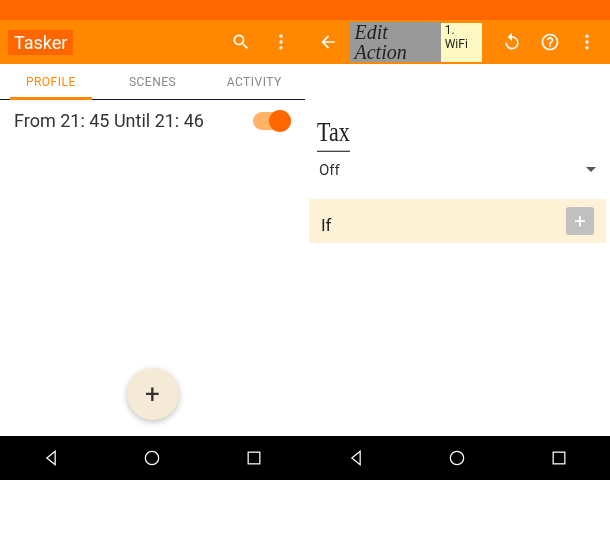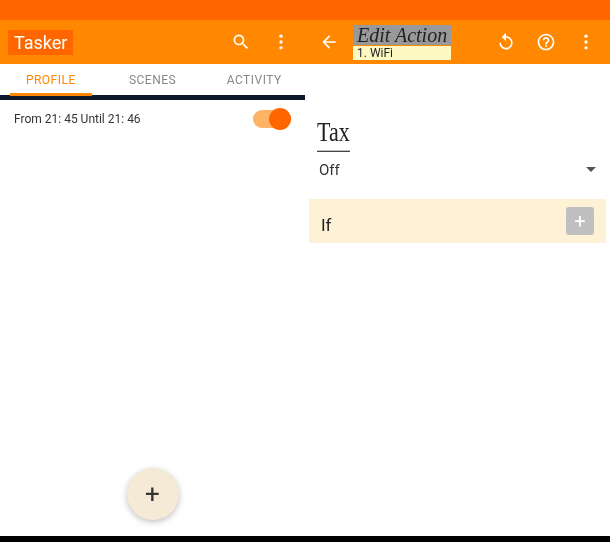--- a/index.html
+++ b/index.html
@@ -8,39 +8,39 @@
     .status-bar { height: 20px; background: #ff6600; display: flex; font-size: 11px; color: #333; }
     .status-left, .status-right { width: 50%; display: flex; align-items: center; padding: 0 4px; }
     .status-carrier { color: #222; font-weight: 500; }
     .status-icons { display: flex; gap: 3px; align-items: center; margin-left: 4px; }
     .status-end { margin-left: auto; display: flex; gap: 4px; align-items: center; }
     .status-right .status-end { background: #999; padding: 0 2px; color: #222; }
     .mini-icon { width: 10px; height: 10px; display: inline-flex; align-items: center; justify-content: center; }
     .badge { background: #6633cc; color: #fff; font-size: 8px; padding: 0 2px; }
     .badge2 { background: #cc6600; color: #fff; font-size: 8px; padding: 0 2px; }
     
-    .panes { display: flex; height: 516px; }
+    .panes { display: flex; height: 416px; }
     .pane { width: 50%; position: relative; display: flex; flex-direction: column; }
     
     .appbar { background: #ff8800; height: 44px; display: flex; align-items: center; padding: 0 8px; gap: 8px; color: #fff; }
     .appbar-title { background: #ff6600; padding: 2px 6px; font-size: 18px; font-weight: 400; }
     .appbar-spacer { flex: 1; }
     .appbar-icon { width: 32px; height: 32px; display: flex; align-items: center; justify-content: center; cursor: pointer; }
     .appbar-icon svg { width: 20px; height: 20px; fill: #fff; }
     
-    .appbar-right-titles { display: flex; flex-direction: column; }
+    .appbar-right-titles { display: flex; flex-direction: row; }
     .appbar-right-title { background: #999; color: #222; font-size: 20px; font-weight: 400; padding: 0 4px; line-height: 1; font-family: Georgia, serif; font-style: italic; }
     .appbar-right-sub { background: #fef9c3; color: #222; font-size: 12px; padding: 0 4px; margin-top: 1px; }
     
-    .tabs { display: flex; height: 36px; border-bottom: 5px solid #0f172a; }
+    .tabs { display: flex; height: 36px; border-bottom: 1px solid #0f172a; }
     .tab { flex: 1; display: flex; align-items: center; justify-content: center; font-size: 12px; color: #888; cursor: pointer; position: relative; letter-spacing: 0.5px; }
     .tab.active { color: #ff8800; }
     .tab.active::after { content: ''; position: absolute; bottom: -1px; left: 10%; right: 10%; height: 3px; background: #ff8800; }
     
-    .profile-row { display: flex; align-items: center; padding: 10px 14px; font-size: 12px; color: #333; }
+    .profile-row { display: flex; align-items: center; padding: 10px 14px; font-size: 18px; color: #333; }
     .toggle { margin-left: auto; width: 38px; height: 18px; background: #ffb366; border-radius: 10px; position: relative; cursor: pointer; }
     .toggle::after { content: ''; position: absolute; right: 0; top: -2px; width: 22px; height: 22px; background: #ff6600; border-radius: 50%; }
     
     .task-row { display: flex; align-items: center; padding: 6px 14px; gap: 12px; }
     .time-icon svg { width: 20px; height: 20px; stroke: #555; fill: none; stroke-width: 1.5; }
     .time-text-overlay { position: relative; display: inline-block; }
     .time-text-main { font-size: 13px; color: #444; }
     .time-text-sub { position: absolute; left: 0; top: 8px; font-size: 11px; color: #666; background: rgba(255,255,255,0.7); }
     .arrow-icon svg { width: 18px; height: 18px; fill: #4caf50; }
     .action-text { font-size: 13px; color: #555; }

